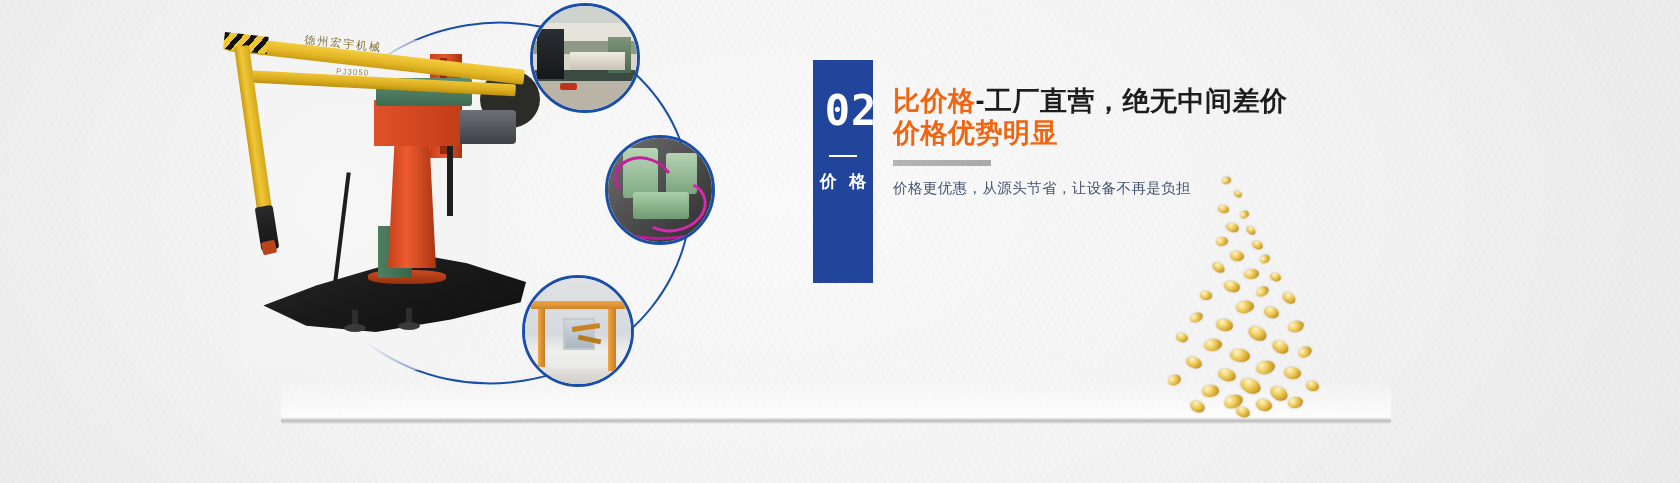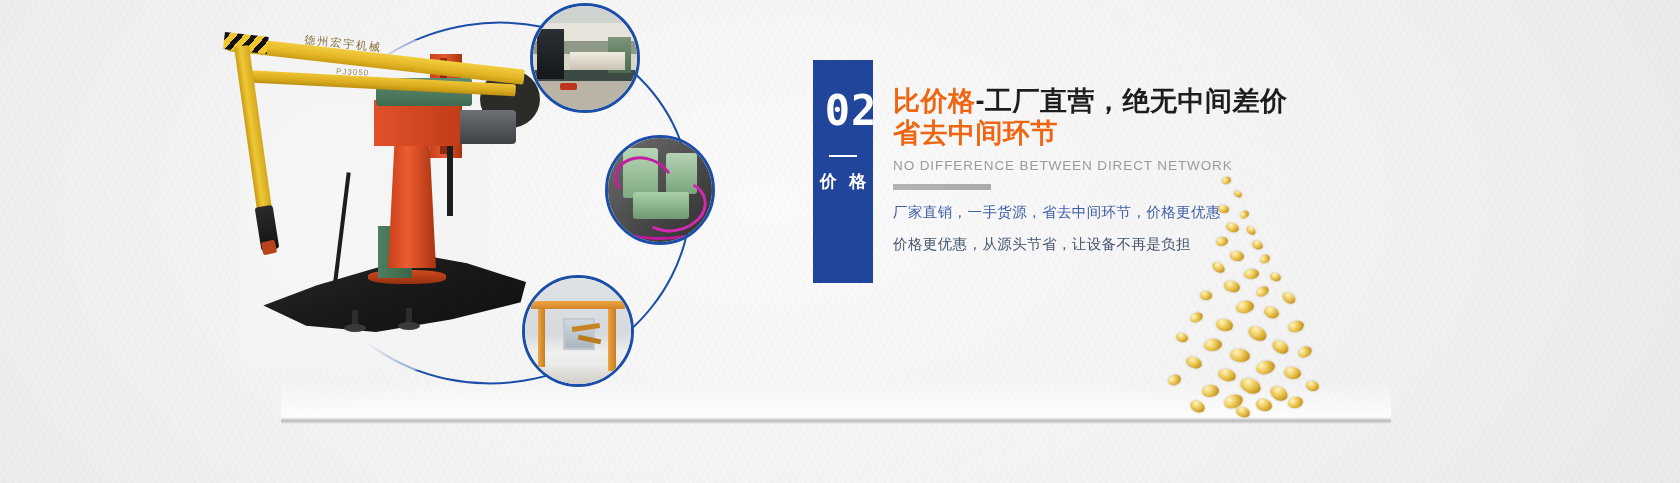--- a/index.html
+++ b/index.html
@@ -358,25 +358,23 @@
   <div class="numpanel">
     <div class="num-02">02</div>
     <div class="num-rule"></div>
     <div class="num-word">价 格</div>
   </div>
 
   <div class="textblock">
     <div class="h1">
       <span class="accent">比价格</span><span>-工厂直营，绝无中间差价</span>
     </div>
-    <div class="h2">省去中间环节</div>
-    <div class="subtitle">NO DIFFERENCE BETWEEN DIRECT NETWORK</div>
+    <div class="h2">价格优势明显</div>
     <div class="divider"></div>
     <div class="bullets">
-      <div class="bullet">厂家直销，一手货源，省去中间环节，价格更优惠</div>
       <div class="bullet dim">价格更优惠，从源头节省，让设备不再是负担</div>
     </div>
   </div>
 
   <div class="coins">
       <div class="coin" style="left: 62px; top: 2px; width: 9px; height: 7px; transform: rotate(-20deg);"></div>
       <div class="coin" style="left: 74px; top: 16px; width: 8px; height: 6px; transform: rotate(30deg);"></div>
       <div class="coin" style="left: 58px; top: 30px; width: 11px; height: 8px; transform: rotate(12deg);"></div>
       <div class="coin" style="left: 80px; top: 36px; width: 9px; height: 7px; transform: rotate(-35deg);"></div>
       <div class="coin" style="left: 66px; top: 48px; width: 13px; height: 9px; transform: rotate(18deg);"></div>

